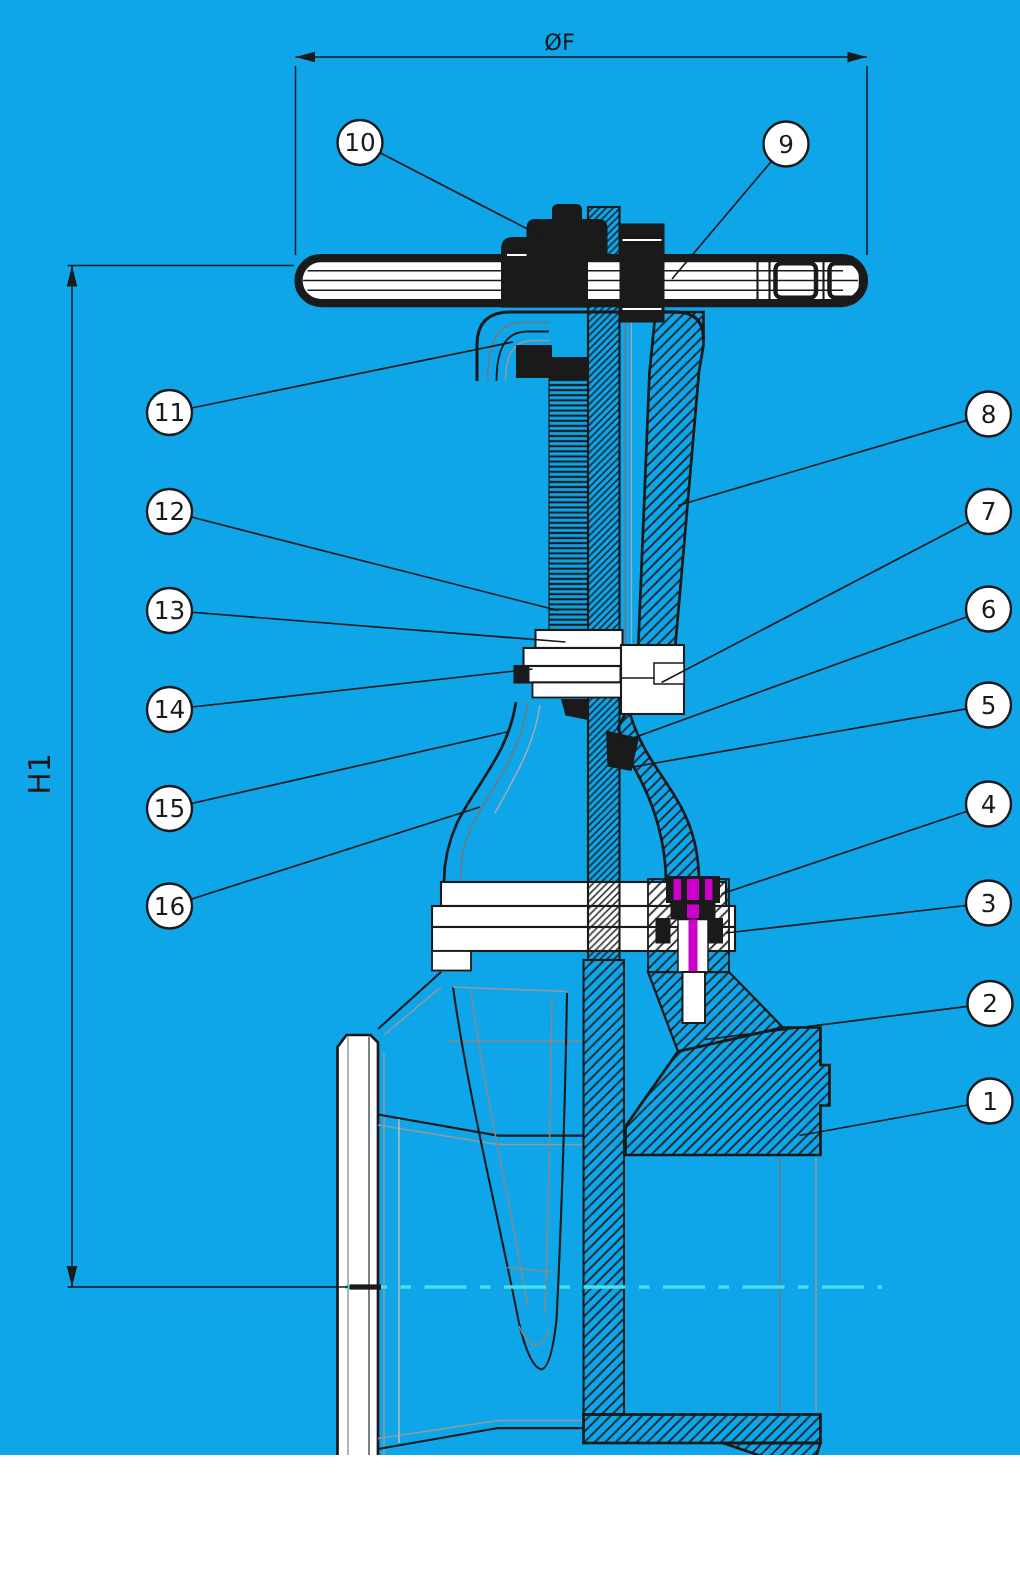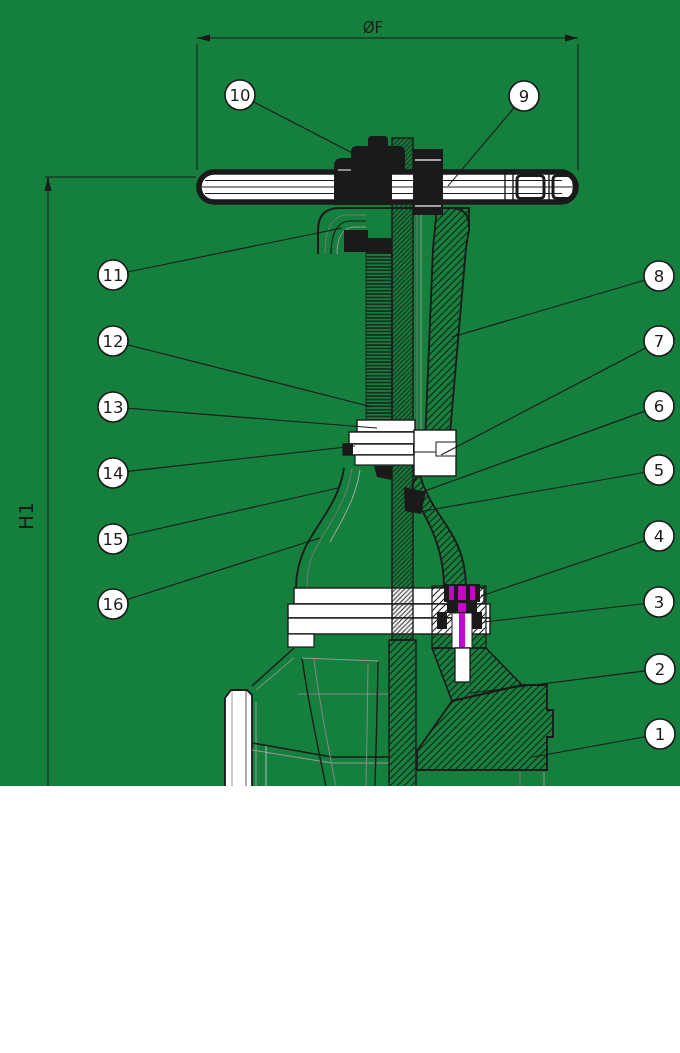--- a/index.html
+++ b/index.html
@@ -1,17 +1,17 @@
 <!DOCTYPE html>
 <html><head>
 <meta charset="utf-8">
 <style>
   html,body{margin:0;padding:0;background:#ffffff;}
   .sheet{
-    width:680px;height:786px;position:relative;background:#15803d;
+    width:680px;height:970px;position:relative;background:#0ea5e9;
     font-family:"DejaVu Sans", sans-serif;overflow:hidden;
   }
   svg{display:block;}
   text{font-family:"DejaVu Sans", sans-serif;fill:#1a1a1a;}
   .dim-label{font-size:15px;}
   .dim-label-v{font-size:20px;}
   .balloon-num{font-size:16.5px;}
 </style>
 </head>
 <body>

